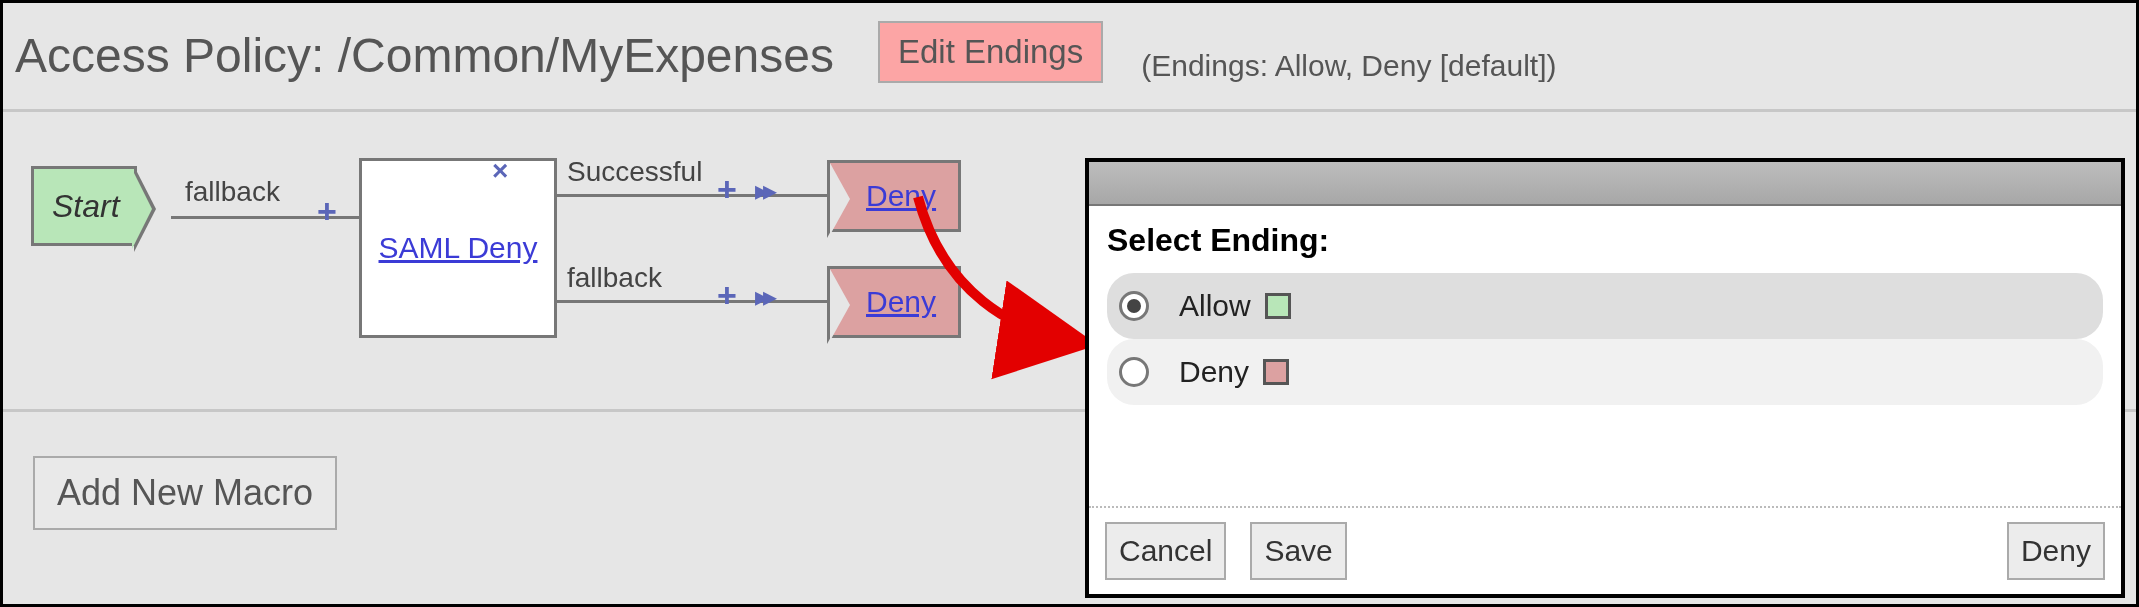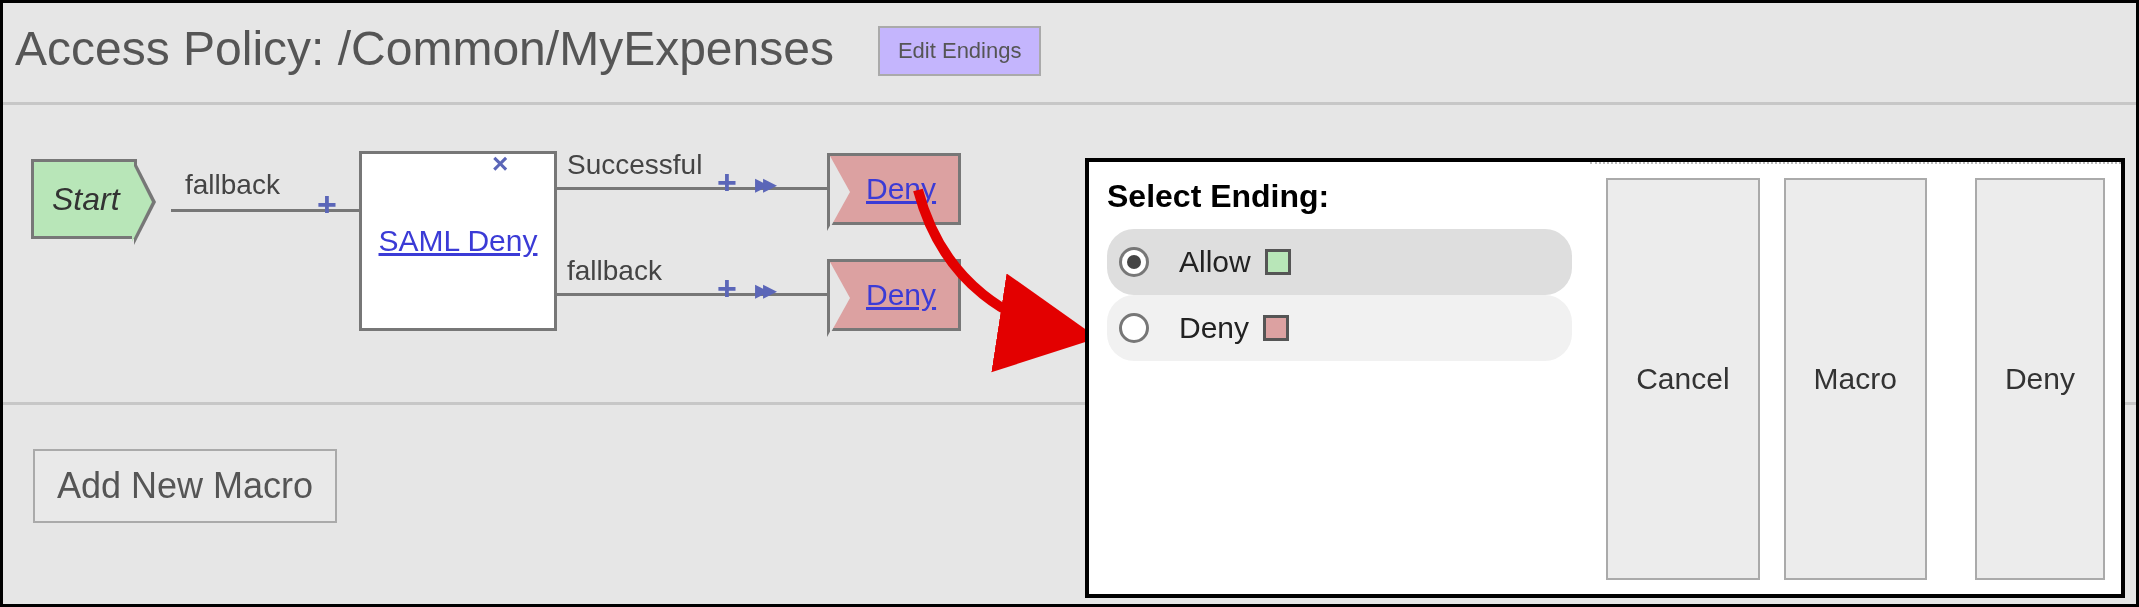--- a/index.html
+++ b/index.html
@@ -22,23 +22,23 @@
     padding: 18px 12px 26px 12px;
     border-bottom: 3px solid #c7c7c7;
   }
   .title {
     font-size: 48px;
     color: #555;
     font-weight: 400;
     margin-right: 44px;
   }
   .edit-endings-btn {
-    font-size: 22px;
+    font-size: 33px;
     color: #555;
-    background: #c4b5fd;
+    background: #fca5a5;
     border: 2px solid #aaa;
     padding: 10px 18px;
     cursor: pointer;
     margin-right: 38px;
   }
   .endings-note {
     font-size: 30px;
     color: #555;
   }
 
@@ -212,20 +212,21 @@
   
   .dialog {
     position: absolute;
     left: 1082px;
     top: 155px;
     width: 1040px;
     height: 440px;
     background: #fff;
     border: 4px solid #000;
     display: flex;
+    flex-direction: column;
   }
   .dlg-titlebar {
     height: 44px;
     background: linear-gradient(#bdbdbd, #a7a7a7);
     border-bottom: 2px solid #777;
   }
   .dlg-body {
     flex: 1;
     padding: 16px 18px 0 18px;
     overflow: hidden;
@@ -276,31 +277,32 @@
     border-top: 2px dotted #bbb;
     padding: 14px 16px;
     display: flex;
     gap: 24px;
   }
   .dlg-btn {
     font-size: 30px;
     color: #333;
     background: #ececec;
     border: 2px solid #aaa;
-    padding: 10px 28px;
+    padding: 10px 12px;
     cursor: pointer;
   }
   .dlg-footer .spacer { flex: 1; }
 </style>
 </head>
 <body>
 
 <div class="header-row">
   <div class="title">Access Policy: /Common/MyExpenses</div>
   <button class="edit-endings-btn">Edit Endings</button>
+  <div class="endings-note">(Endings: Allow, Deny [default])</div>
 </div>
 
 <div class="flow-area">
 
   <div class="start-node">
     <span>Start</span>
   </div>
 
   <div class="hline line1"></div>
   <span class="edge-label lbl-fb1">fallback</span>
@@ -354,17 +356,17 @@
     </div>
 
     <div class="option-row opt-deny">
       <span class="radio"></span>
       <span>Deny</span>
       <span class="swatch sw-deny"></span>
     </div>
   </div>
   <div class="dlg-footer">
     <button class="dlg-btn">Cancel</button>
-    <button class="dlg-btn">Macro</button>
+    <button class="dlg-btn">Save</button>
     <div class="spacer"></div>
     <button class="dlg-btn">Deny</button>
   </div>
 </div>
 
 </body></html>

